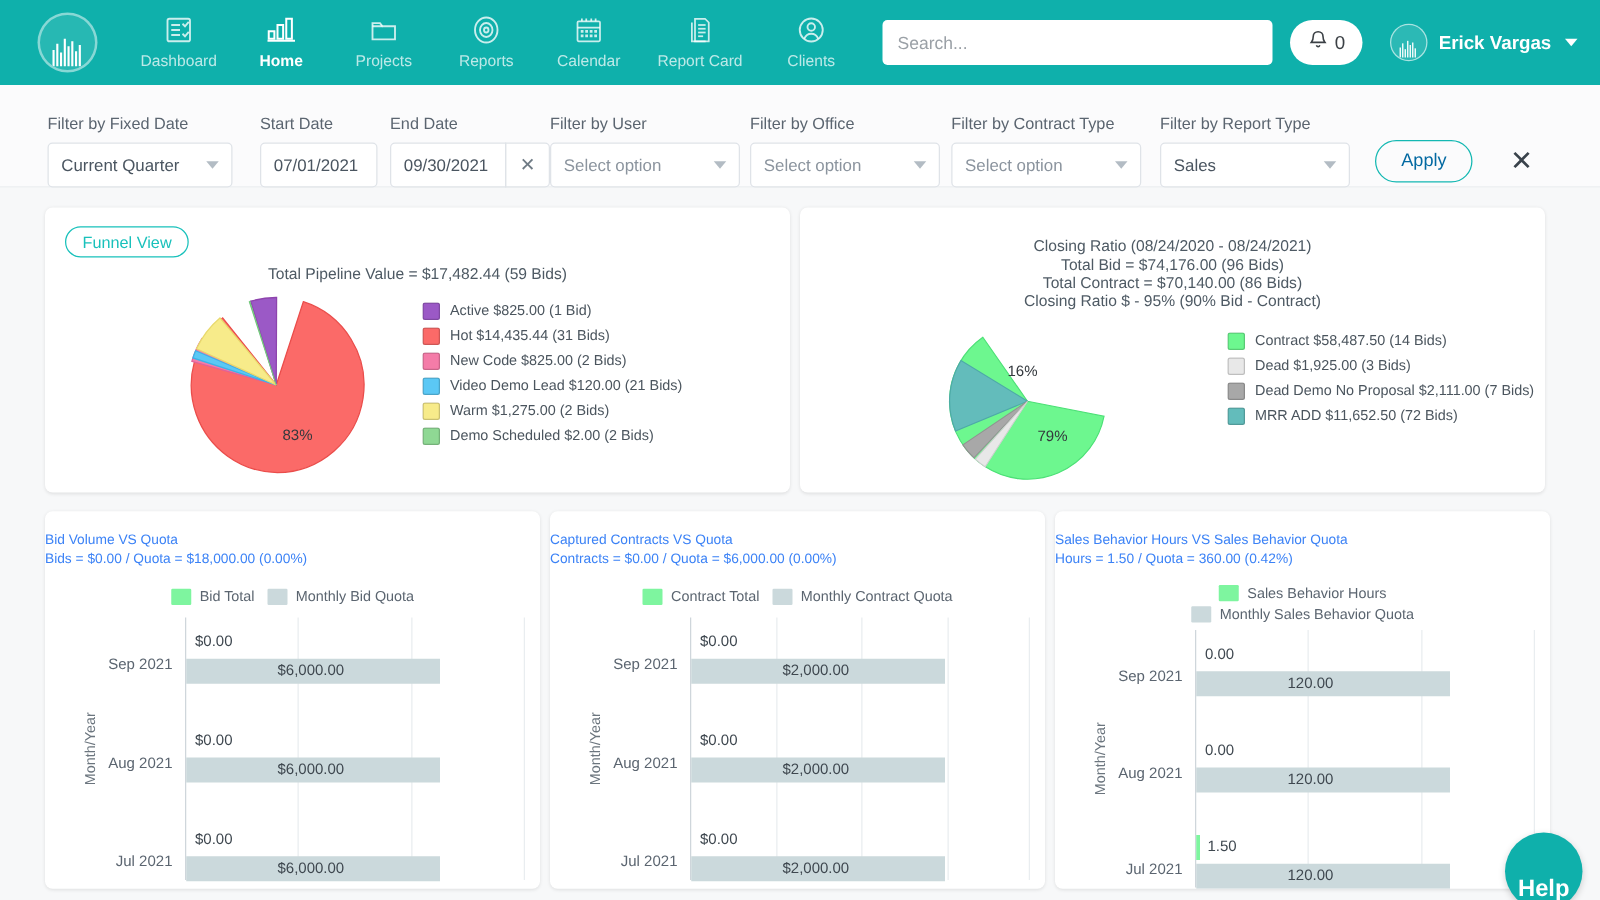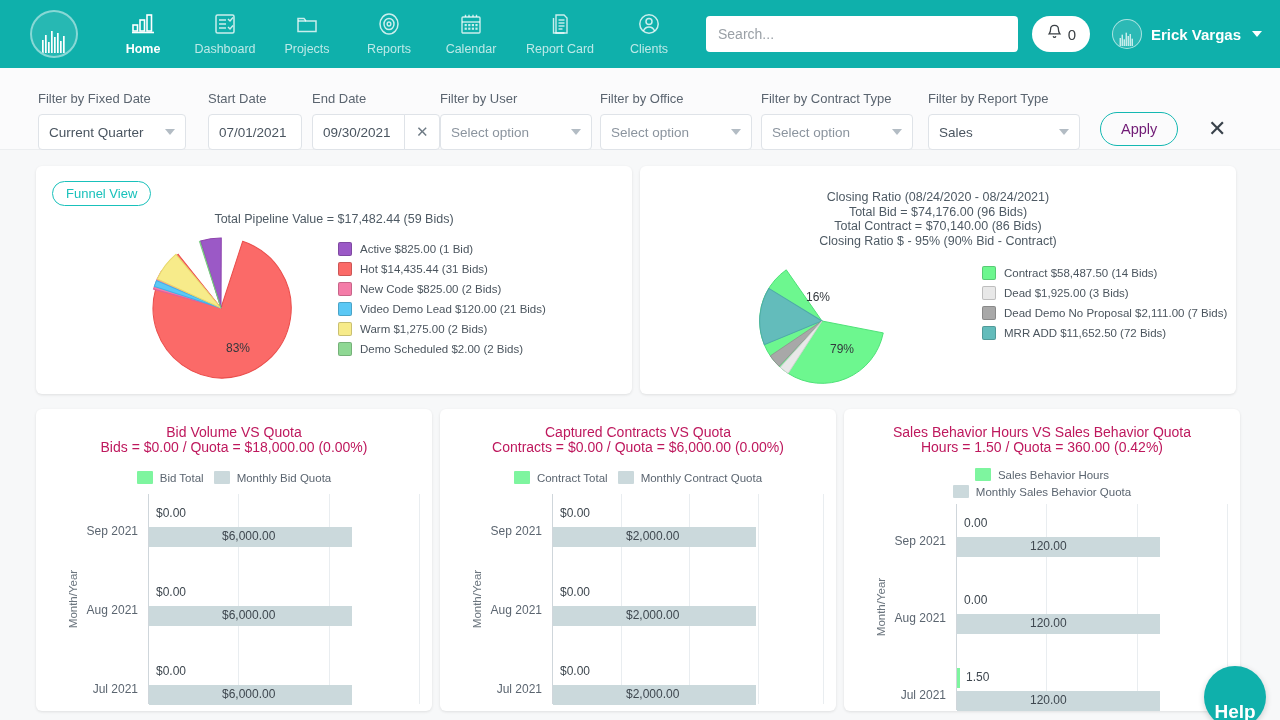--- a/index.html
+++ b/index.html
@@ -100,21 +100,21 @@
   .date-x {
     width: 36px; height: 36px; margin-left: -1px;
     background:#fff; border:1px solid #dfe3e8; border-radius:0 4px 4px 0;
     display:flex;align-items:center;justify-content:center;
     color:#6f7b85; font-size: 15px; cursor:pointer;
   }
   .apply-btn {
     margin-top: 21px; margin-left: 20px;
     height: 34px; padding: 0 20px;
     border: 1.5px solid #14b8b2; border-radius: 17px;
-    background: transparent; color: #701a75;
+    background: transparent; color: #0369a1;
     font-size: 14.5px; cursor: pointer;
     display:flex;align-items:center;justify-content:center;
     font-family: "Liberation Sans", sans-serif;
   }
   .clear-x {
     margin-top: 21px; margin-left: 22px;
     width: 34px; height: 34px;
     display:flex;align-items:center;justify-content:center;
     color: #39424b; font-size: 22px; cursor:pointer; font-weight: 300;
   }
@@ -153,21 +153,21 @@
   .pie-wrap { display:flex; align-items:flex-start; }
   .pie-host { position: relative; }
   .pie-pct {
     position: absolute; font-size: 12px; color: #33383d;
   }
   .legend { display:flex; flex-direction:column; gap: 6px; }
   .legend-item { display:flex; align-items:center; gap: 8px; font-size: 11.5px; color: #4b555e; white-space: nowrap; }
   .sw { width: 14px; height: 14px; border-radius: 2px; border:1px solid rgba(0,0,0,0.18); flex-shrink:0; }
 
   
-  .bar-title { text-align:center; font-size:14px; color:#be185d; line-height:15px; padding-top:16px; }
+  .bar-title { font-size:11px; color:#3b82f6; line-height:15px; padding-top:16px; }
   .bar-legend { display:flex; justify-content:center; align-items:center; gap: 10px; margin-top: 16px; font-size:11.5px; color:#5b6570; }
   .bar-legend .lg { display:flex; align-items:center; gap:7px; }
   .bar-legend .sw2 { width:16px; height:13px; border-radius:1px; }
   .bar-legend.stacked { flex-direction:column; gap:4px; align-items:center; margin-top:13px; }
 
   .plot { position: relative; margin-top: 10px; height: 210px; }
   .ylabel {
     position:absolute; left: 8px; top: 50%;
     transform: translateY(-50%) rotate(-90deg);
     transform-origin: center;
@@ -211,44 +211,44 @@
         <rect x="15" y="11" width="1.7" height="16"></rect>
         <rect x="18" y="7" width="1.7" height="20"></rect>
         <rect x="21" y="15" width="1.7" height="12"></rect>
         <rect x="24" y="10" width="1.7" height="17"></rect>
       </g>
     </svg>
   </div>
 
   <div class="navitems">
 
-    <div class="navitem active">
-      <span class="nv-ico">
-        <svg width="26" height="24" viewBox="0 0 26 24" fill="none" stroke="#ffffff" stroke-width="1.6">
-          <rect x="3" y="13" width="4.5" height="6"></rect>
-          <rect x="10" y="8" width="4.5" height="11"></rect>
-          <rect x="17" y="3" width="4.5" height="16"></rect>
-          <line x1="2" y1="20.5" x2="24" y2="20.5"></line>
-        </svg>
-      </span>
-      <span class="nv-lbl">Home</span>
-    </div>
-
     <div class="navitem">
       <span class="nv-ico">
         <svg width="24" height="24" viewBox="0 0 24 24" fill="none" stroke="rgba(255,255,255,0.78)" stroke-width="1.5">
           <rect x="3" y="3" width="18" height="18" rx="1.5"></rect>
           <line x1="6" y1="8" x2="13" y2="8"></line>
           <line x1="6" y1="12" x2="13" y2="12"></line>
           <line x1="6" y1="16" x2="13" y2="16"></line>
           <polyline points="15,7 17,9 20,5.5"></polyline>
           <polyline points="15,15 17,17 20,13.5"></polyline>
         </svg>
       </span>
       <span class="nv-lbl">Dashboard</span>
+    </div>
+
+    <div class="navitem active">
+      <span class="nv-ico">
+        <svg width="26" height="24" viewBox="0 0 26 24" fill="none" stroke="#ffffff" stroke-width="1.6">
+          <rect x="3" y="13" width="4.5" height="6"></rect>
+          <rect x="10" y="8" width="4.5" height="11"></rect>
+          <rect x="17" y="3" width="4.5" height="16"></rect>
+          <line x1="2" y1="20.5" x2="24" y2="20.5"></line>
+        </svg>
+      </span>
+      <span class="nv-lbl">Home</span>
     </div>
 
     <div class="navitem">
       <span class="nv-ico">
         <svg width="24" height="24" viewBox="0 0 24 24" fill="none" stroke="rgba(255,255,255,0.78)" stroke-width="1.5">
           <path d="M3 6.5h6l2 2.5h10v10.5H3z"></path>
           <line x1="3" y1="9" x2="11" y2="9"></line>
         </svg>
       </span>
       <span class="nv-lbl">Projects</span>

